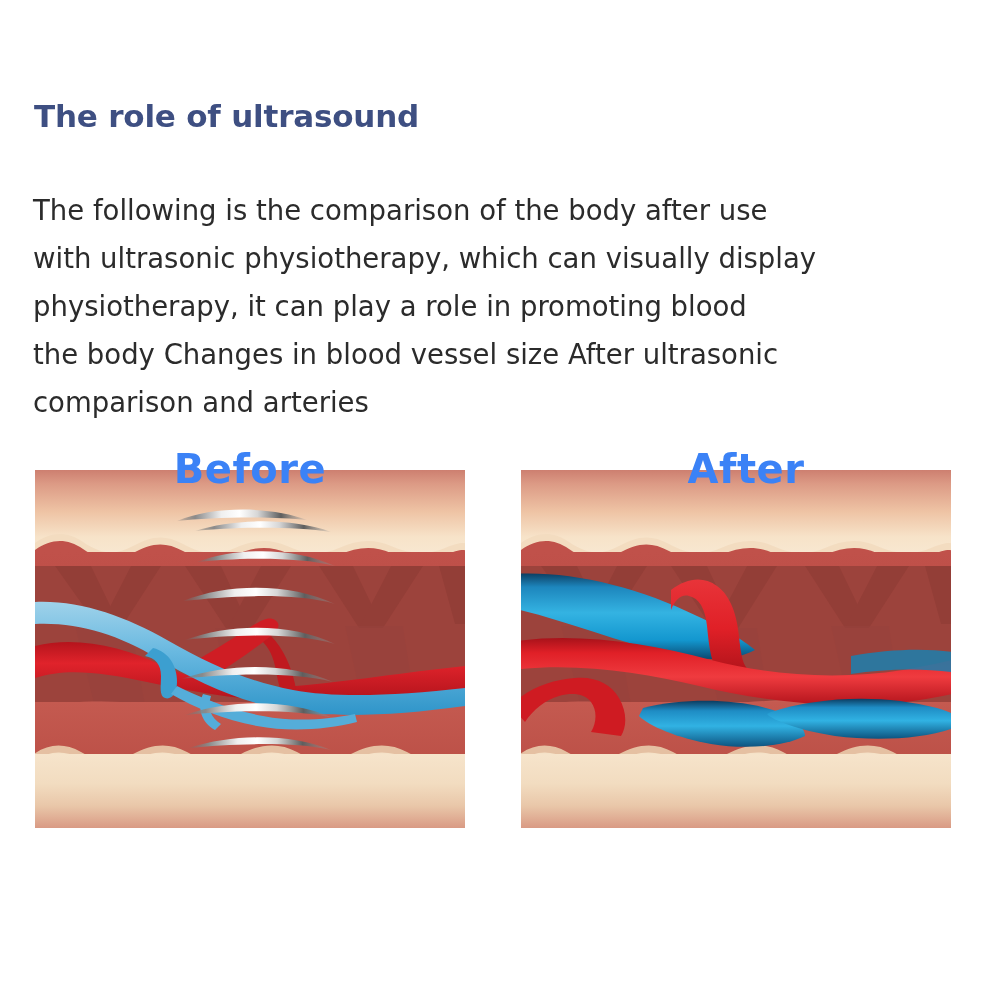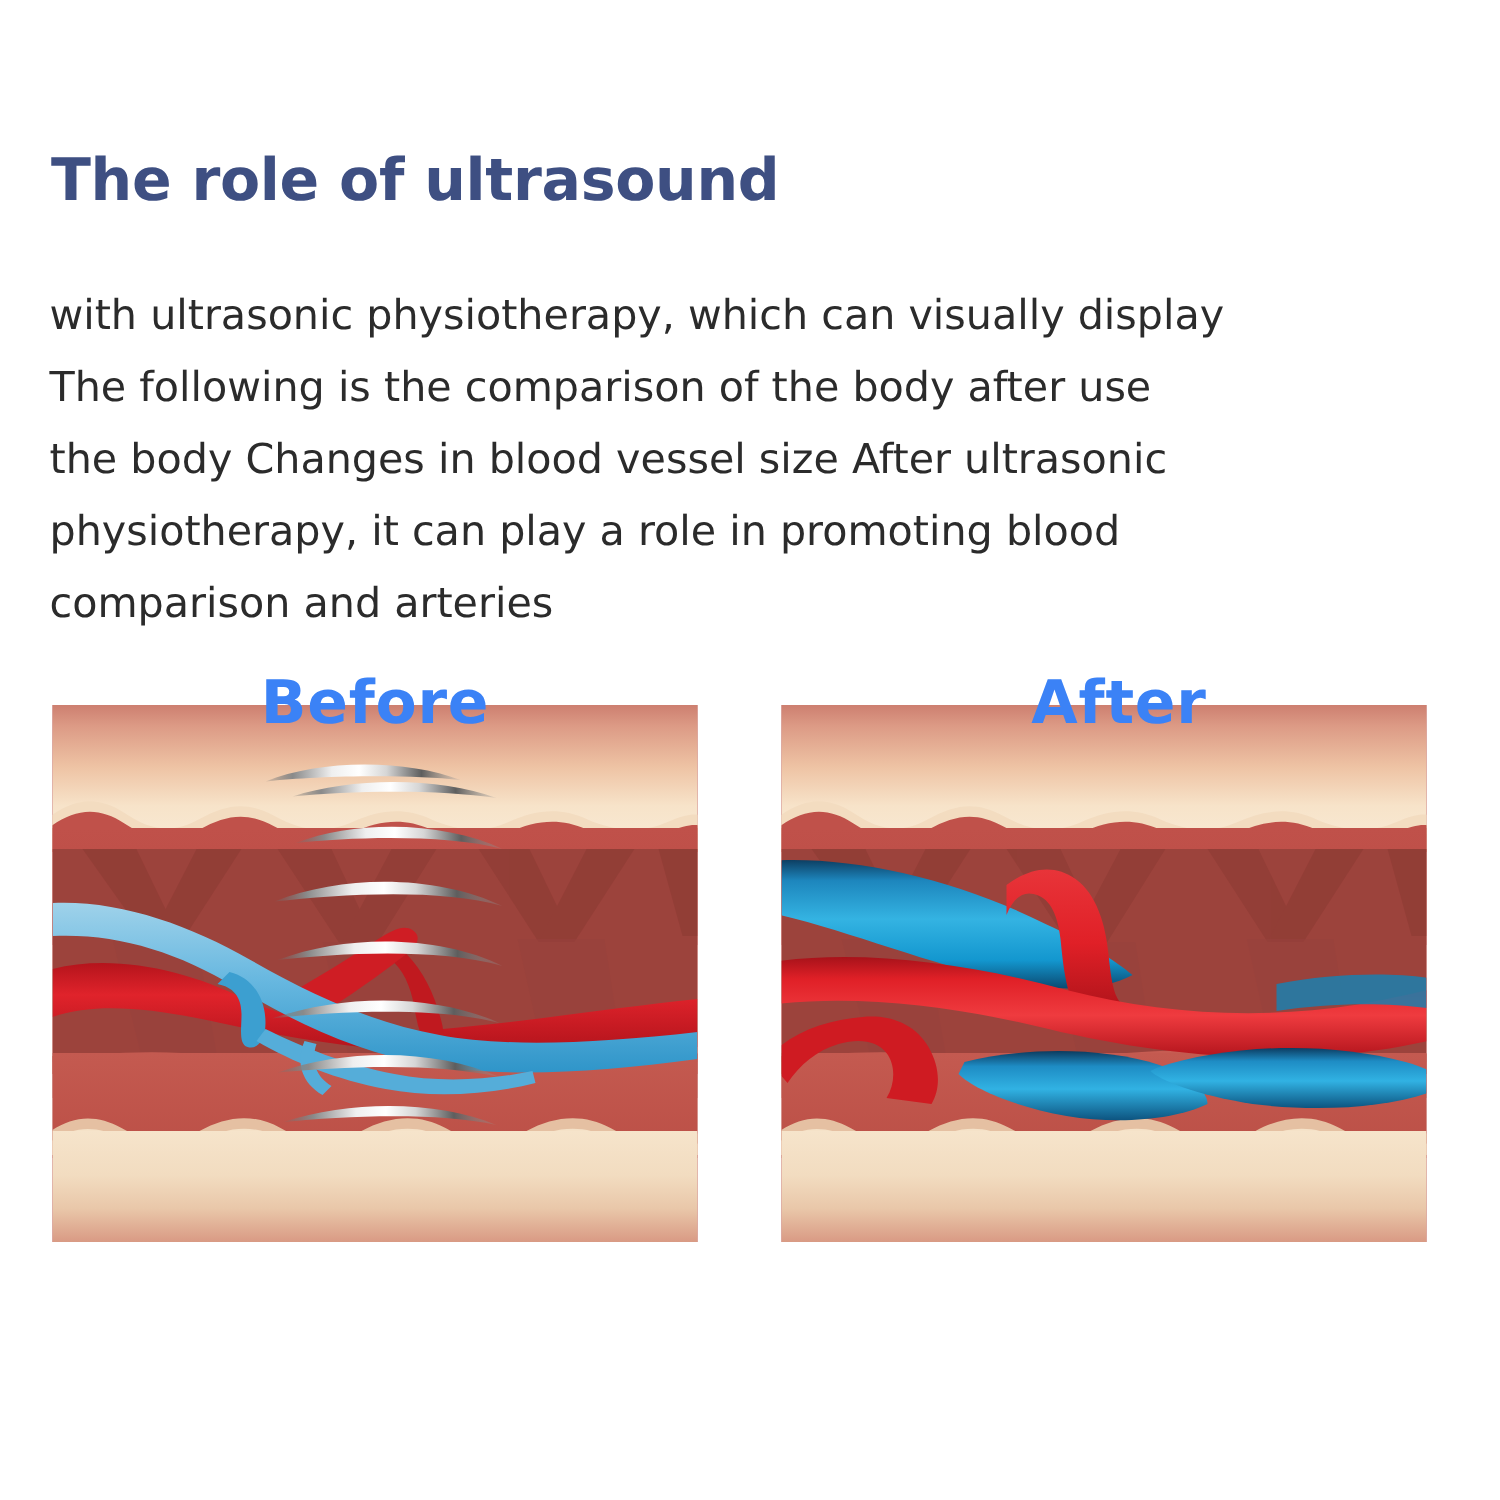--- a/index.html
+++ b/index.html
@@ -19,21 +19,21 @@
     width: 1000px;
     height: 1000px;
     background: #ffffff;
   }
 
   
   .title {
     position: absolute;
     left: 34px;
     top: 98px;
-    font-size: 39px;
+    font-size: 31px;
     font-weight: bold;
     letter-spacing: -0.2px;
     color: #3e4f82;
     white-space: nowrap;
   }
 
   
   .body-copy {
     position: absolute;
     left: 33px;
@@ -153,24 +153,24 @@
   .caption.after  { left: 531px; }
 </style>
 </head>
 <body>
 
 <div class="page">
 
   <div class="title">The role of ultrasound</div>
 
   <div class="body-copy">
+    <span class="ln">The following is the comparison of the body after use</span>
     <span class="ln">with ultrasonic physiotherapy, which can visually display</span>
-    <span class="ln">The following is the comparison of the body after use</span>
+    <span class="ln">physiotherapy, it can play a role in promoting blood</span>
     <span class="ln">the body Changes in blood vessel size After ultrasonic</span>
-    <span class="ln">physiotherapy, it can play a role in promoting blood</span>
     <span class="ln">comparison and arteries</span>
   </div>
 
   <div class="figures">
 
     <div class="figure before">
       <div class="panel">
 
         <div class="strata">
           <div class="epi-top"></div>

